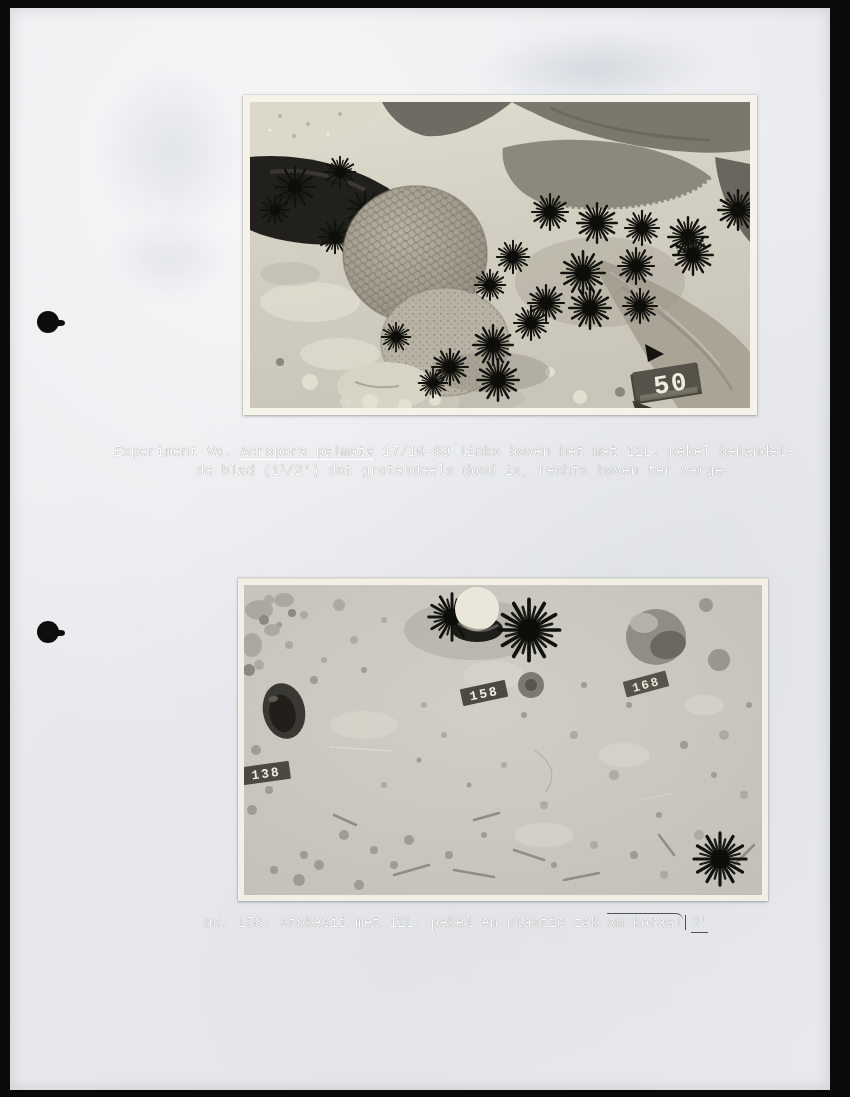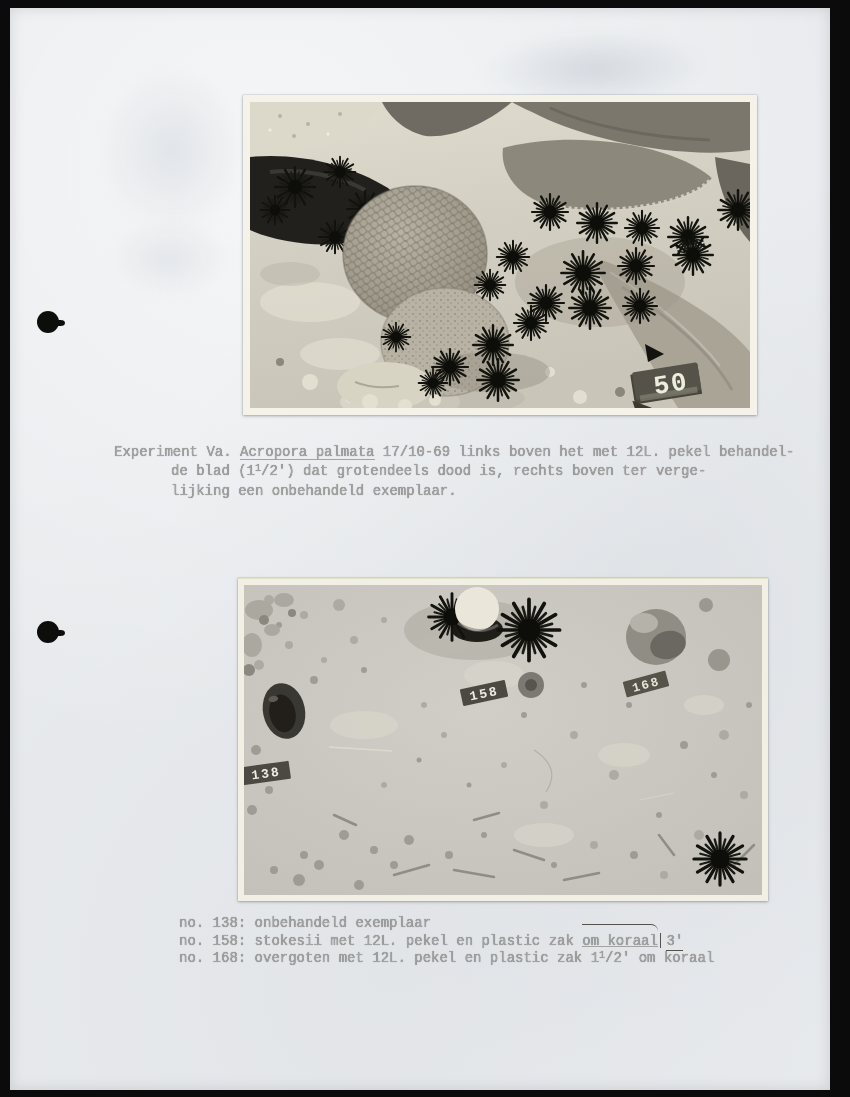--- a/index.html
+++ b/index.html
@@ -21,29 +21,29 @@
           background:radial-gradient(ellipse,rgba(175,185,196,.22),transparent 70%);}
   .hole{position:absolute;width:22px;height:22px;border-radius:50%;background:#0d0d0c;}
   .hole::after{content:"";position:absolute;right:-6px;top:9px;width:9px;height:6px;
                background:#0d0d0c;border-radius:10% 80% 80% 30%;}
   .hole1{left:37px;top:311px;}
   .hole2{left:37px;top:621px;}
   .photo{position:absolute;box-shadow:0 1px 3px rgba(85,90,96,.45), 0 0 1px rgba(90,95,100,.5);}
   .photo svg{display:block;}
   .photo-top{left:243px;top:95px;padding:7px;background:#f4f2e9;}
   .photo-bottom{left:238px;top:578px;padding:6px;background:#f2f0e4;border-top:1px solid #e2e0c6;}
-  .caption{position:absolute;color:#a3a3a3;font-size:14px;letter-spacing:0;
+  .caption{position:absolute;color:#ffffff;font-size:14px;letter-spacing:0;
            text-shadow:0 0 0.7px rgba(63,60,55,.85);}
   .cap1{left:114px;top:443px;line-height:19px;}
   .cap2{left:122px;top:915px;line-height:17.5px;}
   .ln{white-space:pre;}
-  .ind{margin-left:57px;}
+  .ind{margin-left:82px;}
   .species{text-decoration:underline;text-underline-offset:2.5px;text-decoration-thickness:1.4px;}
   .frac{font-size:10px;position:relative;top:-4px;}
-  .hand-over{border-top:1.6px solid #55524b;border-radius:0 7px 0 0;padding-top:8px;text-decoration:underline;}
+  .hand-over{border-top:1.6px solid #55524b;border-radius:0 7px 0 0;padding-top:1px;}
   .hand-sep{display:inline-block;width:1.6px;height:15px;background:#55524b;
             vertical-align:-3px;margin:0 5px 0 2px;}
   .hand-under{border-bottom:1.6px solid #55524b;padding-bottom:1px;}
   .tagtext{font-family:"Liberation Mono","DejaVu Sans Mono",monospace;font-weight:bold;}
 </style>
 </head>
 <body>
 
 <div class="page">
   <div class="paper">
@@ -199,21 +199,20 @@
         <rect x="-30" y="8" width="58" height="6" fill="#8b887c" opacity="0.6"></rect>
         <polygon points="-38,12 -20,22 -36,24" fill="#3b382f"></polygon>
         <text class="tagtext" x="3" y="9" text-anchor="middle" font-size="26" letter-spacing="2" fill="#ededdd">50</text>
       </g>
     </svg>
   </div>
 
   <div class="caption cap1">
     <div class="ln"><span>Experiment Va. </span><span class="species">Acropora palmata</span><span> 17/10-69 links boven het met 12L. pekel behandel-</span></div>
     <div class="ln ind"><span>de blad (1</span><span class="frac">1</span><span>/2') dat grotendeels dood is, rechts boven ter verge-</span></div>
-    <div class="ln ind"><span>lijking een onbehandeld exemplaar.</span></div>
   </div>
 
   <div class="photo photo-bottom">
     <svg width="518" height="310" viewBox="0 0 518 310">
       <defs>
         <radialGradient id="sandB" cx="0.45" cy="0.4" r="0.85">
           <stop offset="0" stop-color="#d0cec6"></stop>
             <stop offset="1" stop-color="#c1bfb8"></stop>
         </radialGradient>
       </defs>
@@ -345,17 +344,15 @@
       <g transform="translate(402 99) rotate(-15)">
         <rect x="-22" y="-8" width="44" height="16" rx="1" fill="#55534a"></rect>
         <text class="tagtext" x="0" y="4.5" text-anchor="middle" font-size="12.5" letter-spacing="2" fill="#e7e5d8">168</text>
       </g>
 
       <use href="#urchin-shape" transform="translate(476 274) scale(1.45)"></use>
     </svg>
   </div>
 
   <div class="caption cap2">
-    <div class="ln ind"><span>no. 138: onbehandeld exemplaar</span></div>
     <div class="ln ind"><span>no. 158: stokesii met 12L. pekel en plastic zak </span><span class="hand-over">om koraal</span><span class="hand-sep"></span><span class="hand-under">3'</span></div>
-    <div class="ln ind"><span>no. 168: overgoten met 12L. pekel en plastic zak 1</span><span class="frac">1</span><span>/2' om koraal</span></div>
   </div>
 </div>
 
 </body></html>

